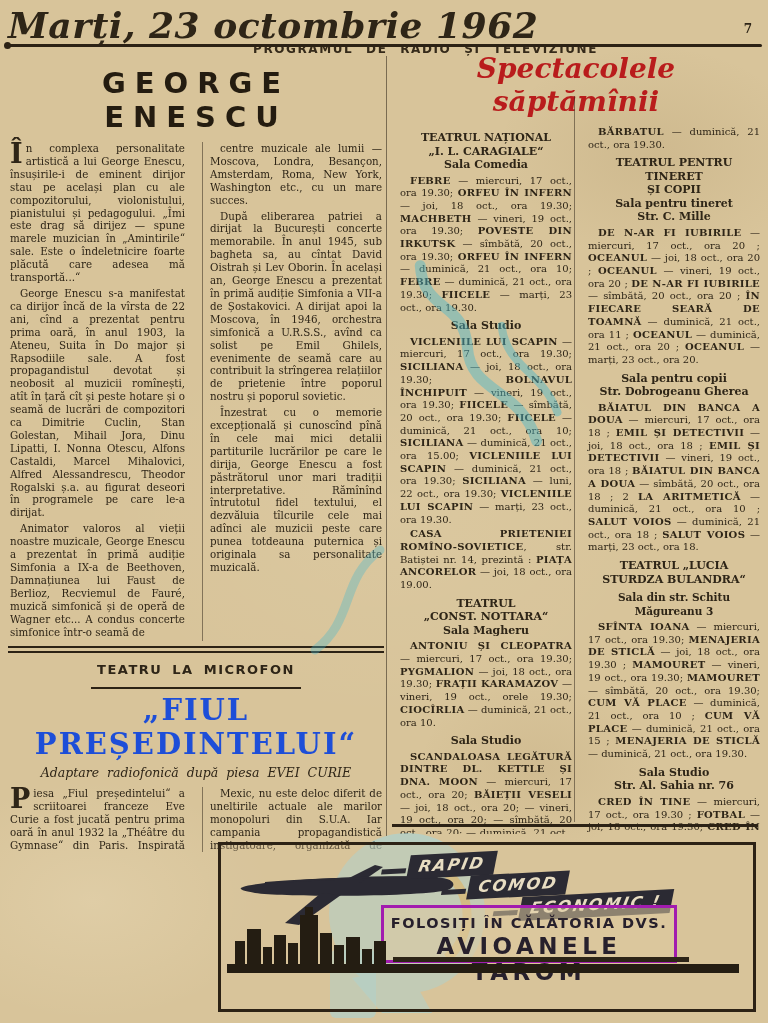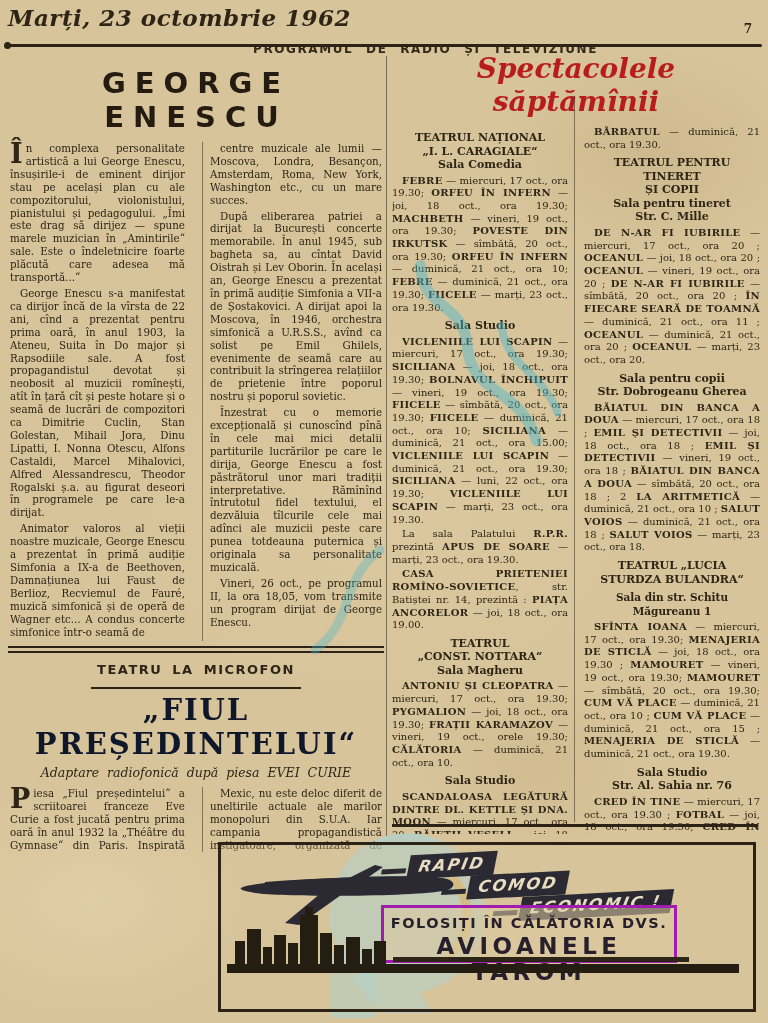--- a/index.html
+++ b/index.html
@@ -8,21 +8,21 @@
     background:
       radial-gradient(ellipse 300px 200px at 12% 88%, rgba(255,245,220,.18), transparent 60%),
       radial-gradient(ellipse 260px 180px at 85% 15%, rgba(120,90,40,.10), transparent 60%),
       radial-gradient(ellipse 400px 300px at 50% 50%, rgba(255,250,230,.07), transparent 70%),
       radial-gradient(ellipse 200px 140px at 70% 75%, rgba(120,90,40,.08), transparent 60%),
       #d8c49a;
     color:#2e2517;
     font-family:"DejaVu Serif","Liberation Serif",serif;
   }
   
-  .hdr-date{position:absolute;left:8px;top:4px;font-size:23px;font-weight:bold;font-style:italic;letter-spacing:.5px;}
+  .hdr-date{position:absolute;left:8px;top:4px;font-size:36px;font-weight:bold;font-style:italic;letter-spacing:.5px;}
   .hdr-masthead{position:absolute;left:253px;top:42px;font-family:"DejaVu Sans","Liberation Sans",sans-serif;
     font-size:12px;font-weight:bold;letter-spacing:1.6px;word-spacing:7px;color:#352a1a;}
   .hdr-pageno{position:absolute;right:16px;top:22px;font-size:12px;font-weight:bold;}
   .hdr-rule{position:absolute;left:6px;right:6px;top:44px;height:3px;background:#2c2215;border-radius:2px;}
   .hdr-rule::before{content:"";position:absolute;left:-2px;top:-2px;width:7px;height:7px;border-radius:50%;background:#2c2215;}
   
   #left-half{position:absolute;left:8px;top:64px;width:376px;height:788px;overflow:hidden;}
   #right-half{position:absolute;left:392px;top:52px;width:368px;height:782px;overflow:hidden;}
   .vrule-mid{position:absolute;left:386px;top:56px;height:780px;width:1px;background:rgba(44,34,21,.55);}
   .vrule-listings{position:absolute;left:574px;top:96px;height:726px;width:1px;background:rgba(44,34,21,.5);}
@@ -33,25 +33,25 @@
   .two-col{display:flex;align-items:stretch;gap:12px;}
   .two-col .col{width:50%;box-sizing:border-box;padding:0 5px 0 2px;}
   .two-col .col + .col{border-left:1px solid rgba(44,34,21,.5);padding:0 2px 0 7px;}
   .art-p{font-size:10.3px;line-height:12.9px;text-align:justify;margin:0 0 3px;text-indent:10px;}
   .dropcap{text-indent:0;}
   .dropcap::first-letter{font-size:27px;font-weight:bold;float:left;line-height:23px;padding:0 3px 0 0;}
   .dbl-rule{height:3px;border-top:2px solid #2c2215;border-bottom:2px solid #2c2215;margin:5px 0 6px;}
   .kicker-wrap{text-align:center;margin:2px 0 4px;}
   .kicker{display:inline-block;font-family:"DejaVu Sans","Liberation Sans",sans-serif;font-size:13px;
     font-weight:bold;letter-spacing:1.5px;word-spacing:4px;border-bottom:2.5px solid #2c2215;padding:0 6px 10px;}
-  .fiul-title{text-align:center;font-size:29px;font-weight:bold;letter-spacing:2px;word-spacing:8px;margin:2px 0 4px;color:#0f172a;}
+  .fiul-title{text-align:center;font-size:29px;font-weight:bold;letter-spacing:2px;word-spacing:8px;margin:2px 0 4px;color:#1d4ed8;}
   .fiul-sub{text-align:center;font-style:italic;font-size:12.5px;word-spacing:4px;margin:0 0 7px;}
   
   .spect-title{text-align:center;font-size:28px;font-weight:bold;font-style:italic;word-spacing:12px;margin:0 0 8px;color:#b91c1c;}
-  .lst-cols{display:flex;}
+  .lst-cols{display:flex;margin-left:8px;}
   .lst-cols .col{width:50%;box-sizing:border-box;padding:0 8px 0 0;}
   .lst-cols .col + .col{padding:0 0 0 8px;}
   .lst-head{text-align:center;font-size:11px;font-weight:bold;line-height:13.5px;margin:5px 0 3px;}
   .lst-head.small{font-size:10.5px;}
   .lst-p{font-size:10px;line-height:12.7px;text-align:justify;margin:0 0 2px;text-indent:10px;}
   .lst-p b{letter-spacing:.3px;}
   
   #ad{position:absolute;left:218px;top:842px;width:538px;height:170px;border:3px solid #2c2215;box-sizing:border-box;background:rgba(216,196,154,.3);}
   .ribbon{position:absolute;background:#2b2a33;color:#e8ddc2;font-family:"DejaVu Sans","Liberation Sans",sans-serif;
     font-weight:bold;font-style:italic;text-align:center;letter-spacing:2px;transform:skewX(-14deg) rotate(-3deg);
@@ -88,21 +88,20 @@
   <div class="two-col">
     <div class="col">
         <p class="art-p dropcap">În complexa personalitate artistică a lui George Enescu, însușirile-i de eminent dirijor stau pe același plan cu ale compozitorului, violonistului, pianistului și pedagogului. „Îmi este drag să dirijez — spune marele muzician în „Amintirile“ sale. Este o îndeletnicire foarte plăcută care adesea mă transportă...“</p>
         <p class="art-p">George Enescu s-a manifestat ca dirijor încă de la vîrsta de 22 ani, cînd a prezentat pentru prima oară, în anul 1903, la Ateneu, Suita în Do major și Rapsodiile sale. A fost propagandistul devotat și neobosit al muzicii romînești, atît în țară cît și peste hotare și o seamă de lucrări de compozitori ca Dimitrie Cuclin, Stan Golestan, Mihail Jora, Dinu Lipatti, I. Nonna Otescu, Alfons Castaldi, Marcel Mihalovici, Alfred Alessandrescu, Theodor Rogalski ș.a. au figurat deseori în programele pe care le-a dirijat.</p>
         <p class="art-p">Animator valoros al vieții noastre muzicale, George Enescu a prezentat în primă audiție Simfonia a IX-a de Beethoven, Damnațiunea lui Faust de Berlioz, Recviemul de Fauré, muzică simfonică și de operă de Wagner etc... A condus concerte simfonice într-o seamă de</p>
       </div>
     <div class="col">
         <p class="art-p">centre muzicale ale lumii — Moscova, Londra, Besançon, Amsterdam, Roma, New York, Washington etc., cu un mare succes.</p>
         <p class="art-p">După eliberarea patriei a dirijat la București concerte memorabile. În anul 1945, sub bagheta sa, au cîntat David Oistrah și Lev Oborin. În același an, George Enescu a prezentat în primă audiție Simfonia a VII-a de Șostakovici. A dirijat apoi la Moscova, în 1946, orchestra simfonică a U.R.S.S., avînd ca solist pe Emil Ghilels, evenimente de seamă care au contribuit la strîngerea relațiilor de prietenie între poporul nostru și poporul sovietic.</p>
         <p class="art-p">Înzestrat cu o memorie excepțională și cunoscînd pînă în cele mai mici detalii partiturile lucrărilor pe care le dirija, George Enescu a fost păstrătorul unor mari tradiții interpretative. Rămînînd întrutotul fidel textului, el dezvăluia tîlcurile cele mai adînci ale muzicii peste care punea totdeauna puternica și originala sa personalitate muzicală.</p>
-        <p class="art-p">Vineri, 26 oct., pe programul II, la ora 18,05, vom transmite un program dirijat de George Enescu.</p>
       </div>
   </div>
   <div class="dbl-rule"></div>
   <div class="kicker-wrap">
     <span class="kicker">TEATRU LA MICROFON</span>
   </div>
   <div class="fiul-title">„FIUL PREȘEDINTELUI“</div>
   <div class="fiul-sub">Adaptare radiofonică după piesa EVEI CURIE</div>
   <div class="two-col">
     <div class="col">
@@ -124,28 +123,27 @@
         <div class="lst-head">
           <div>TEATRUL NAȚIONAL</div>
           <div>„I. L. CARAGIALE“</div>
           <div>Sala Comedia</div>
         </div>
         <p class="lst-p"><b>FEBRE</b> — miercuri, 17 oct., ora 19.30; <b>ORFEU ÎN INFERN</b> — joi, 18 oct., ora 19.30; <b>MACHBETH</b> — vineri, 19 oct., ora 19.30; <b>POVESTE DIN IRKUTSK</b> — sîmbătă, 20 oct., ora 19.30; <b>ORFEU ÎN INFERN</b> — duminică, 21 oct., ora 10; <b>FEBRE</b> — duminică, 21 oct., ora 19.30; <b>FIICELE</b> — marți, 23 oct., ora 19.30.</p>
         <div class="lst-head">
           <div>Sala Studio</div>
         </div>
         <p class="lst-p"><b>VICLENIILE LUI SCAPIN</b> — miercuri, 17 oct., ora 19.30; <b>SICILIANA</b> — joi, 18 oct., ora 19.30; <b>BOLNAVUL ÎNCHIPUIT</b> — vineri, 19 oct., ora 19.30; <b>FIICELE</b> — sîmbătă, 20 oct., ora 19.30; <b>FIICELE</b> — duminică, 21 oct., ora 10; <b>SICILIANA</b> — duminică, 21 oct., ora 15.00; <b>VICLENIILE LUI SCAPIN</b> — duminică, 21 oct., ora 19.30; <b>SICILIANA</b> — luni, 22 oct., ora 19.30; <b>VICLENIILE LUI SCAPIN</b> — marți, 23 oct., ora 19.30.</p>
-        <p class="lst-p">La sala Palatului <b>R.P.R.</b> prezintă <b>APUS DE SOARE</b> — marți, 23 oct., ora 19.30.</p>
         <p class="lst-p"><b>CASA PRIETENIEI ROMÎNO-SOVIETICE</b>, str. Batiștei nr. 14, prezintă : <b>PIAȚA ANCORELOR</b> — joi, 18 oct., ora 19.00.</p>
         <div class="lst-head">
           <div>TEATRUL</div>
           <div>„CONST. NOTTARA“</div>
           <div>Sala Magheru</div>
         </div>
-        <p class="lst-p"><b>ANTONIU ȘI CLEOPATRA</b> — miercuri, 17 oct., ora 19.30; <b>PYGMALION</b> — joi, 18 oct., ora 19.30; <b>FRAȚII KARAMAZOV</b> — vineri, 19 oct., orele 19.30; <b>CĂLĂTORIA</b> — duminică, 21 oct., ora 10.</p>
+        <p class="lst-p"><b>ANTONIU ȘI CLEOPATRA</b> — miercuri, 17 oct., ora 19.30; <b>PYGMALION</b> — joi, 18 oct., ora 19.30; <b>FRAȚII KARAMAZOV</b> — vineri, 19 oct., orele 19.30; <b>CIOCÎRLIA</b> — duminică, 21 oct., ora 10.</p>
         <div class="lst-head">
           <div>Sala Studio</div>
         </div>
         <p class="lst-p"><b>SCANDALOASA LEGĂTURĂ DINTRE DL. KETTLE ȘI DNA. MOON</b> — miercuri, 17 oct., ora 20; <b>BĂIEȚII VESELI</b> — joi, 18 oct., ora 20;  — vineri, 19 oct., ora 20;  — sîmbătă, 20 oct., ora 20;  — duminică, 21 oct., ora 10.30;  — duminică, 21 oct., ora 20.</p>
       </div>
     <div class="col">
         <p class="lst-p"><b>BĂRBATUL</b> — duminică, 21 oct., ora 19.30.</p>
         <div class="lst-head">
           <div>TEATRUL PENTRU TINERET</div>
           <div>ȘI COPII</div>
@@ -156,21 +154,21 @@
         <div class="lst-head">
           <div>Sala pentru copii</div>
           <div>Str. Dobrogeanu Gherea</div>
         </div>
         <p class="lst-p"><b>BĂIATUL DIN BANCA A DOUA</b> — miercuri, 17 oct., ora 18 ; <b>EMIL ȘI DETECTIVII</b> — joi, 18 oct., ora 18 ; <b>EMIL ȘI DETECTIVII</b> — vineri, 19 oct., ora 18 ; <b>BĂIATUL DIN BANCA A DOUA</b> — sîmbătă, 20 oct., ora 18 ; 2 <b>LA ARITMETICĂ</b> — duminică, 21 oct., ora 10 ; <b>SALUT VOIOS</b> — duminică, 21 oct., ora 18 ; <b>SALUT VOIOS</b> — marți, 23 oct., ora 18.</p>
         <div class="lst-head">
           <div>TEATRUL „LUCIA</div>
           <div>STURDZA BULANDRA“</div>
         </div>
         <div class="lst-head small">
-          <div>Sala din str. Schitu Măgureanu 1</div>
+          <div>Sala din str. Schitu Măgureanu 3</div>
         </div>
         <p class="lst-p"><b>SFÎNTA IOANA</b> — miercuri, 17 oct., ora 19.30; <b>MENAJERIA DE STICLĂ</b> — joi, 18 oct., ora 19.30 ; <b>MAMOURET</b> — vineri, 19 oct., ora 19.30; <b>MAMOURET</b> — sîmbătă, 20 oct., ora 19.30; <b>CUM VĂ PLACE</b> — duminică, 21 oct., ora 10 ; <b>CUM VĂ PLACE</b> — duminică, 21 oct., ora 15 ; <b>MENAJERIA DE STICLĂ</b> — duminică, 21 oct., ora 19.30.</p>
         <div class="lst-head">
           <div>Sala Studio</div>
           <div>Str. Al. Sahia nr. 76</div>
         </div>
         <p class="lst-p"><b>CRED ÎN TINE</b> — miercuri, 17 oct., ora 19.30 ; <b>FOTBAL</b> — joi, 18 oct., ora 19.30; <b>CRED ÎN TINE</b> — vineri, 19 oct., ora 19.30;  — sîmbătă, 20 oct., ora 19.30 ;  — duminică, 21 oct., ora 10 ;  — duminică, 21 oct., ora 19.30.</p>
       </div>
   </div>
 </div>

